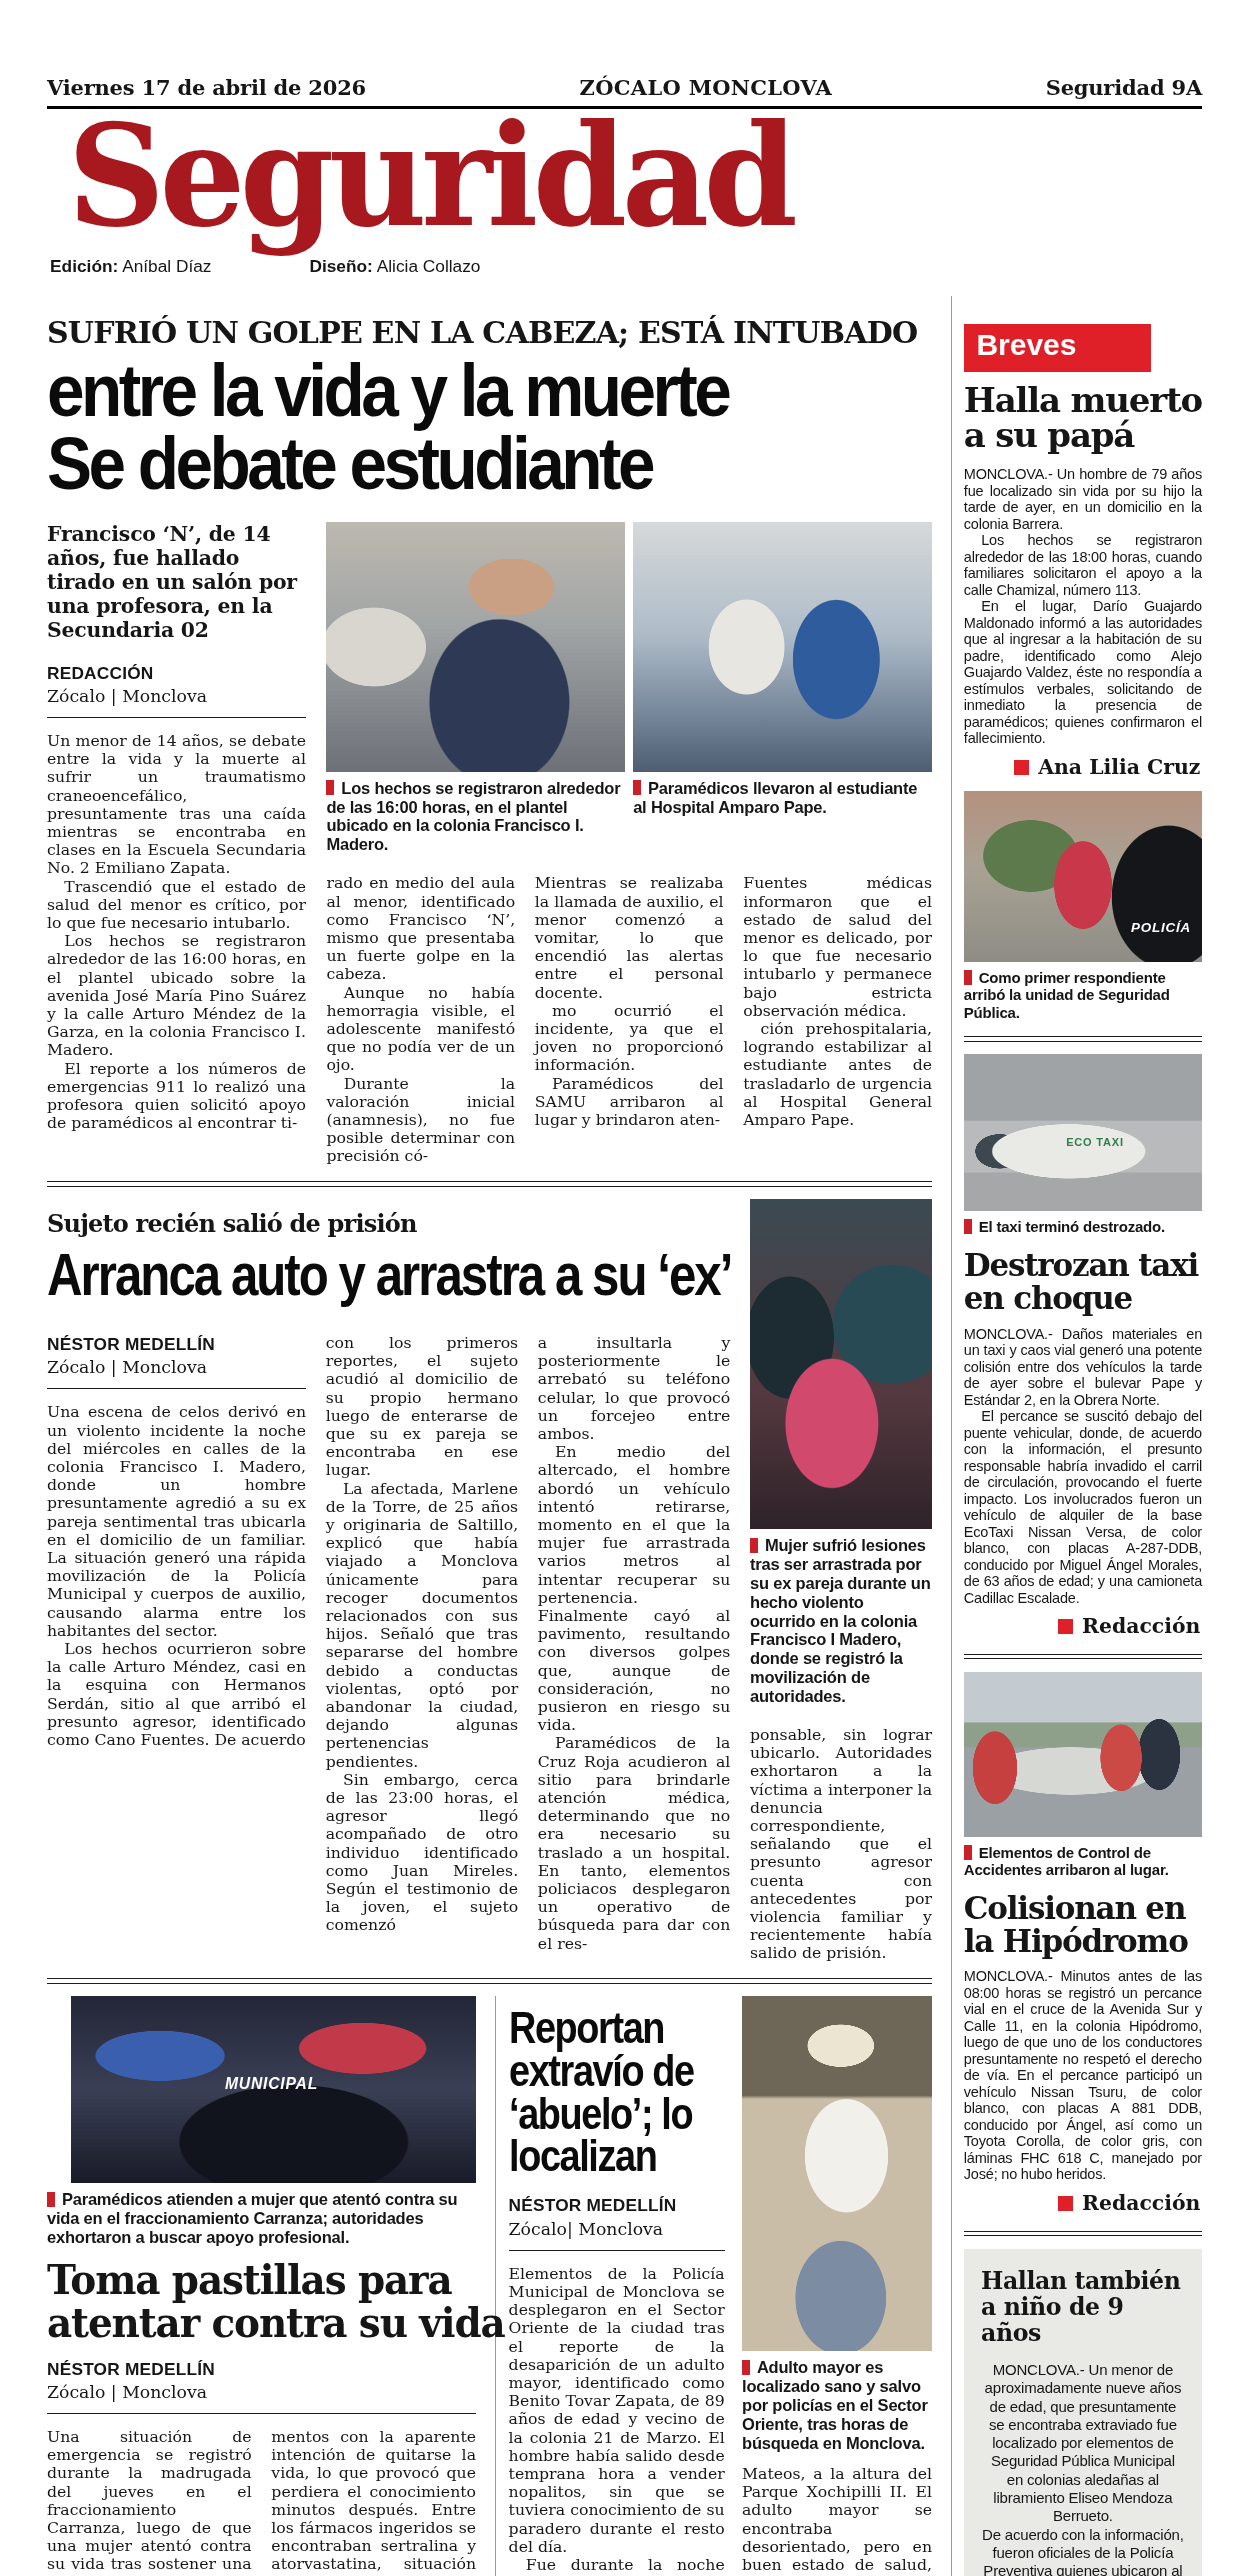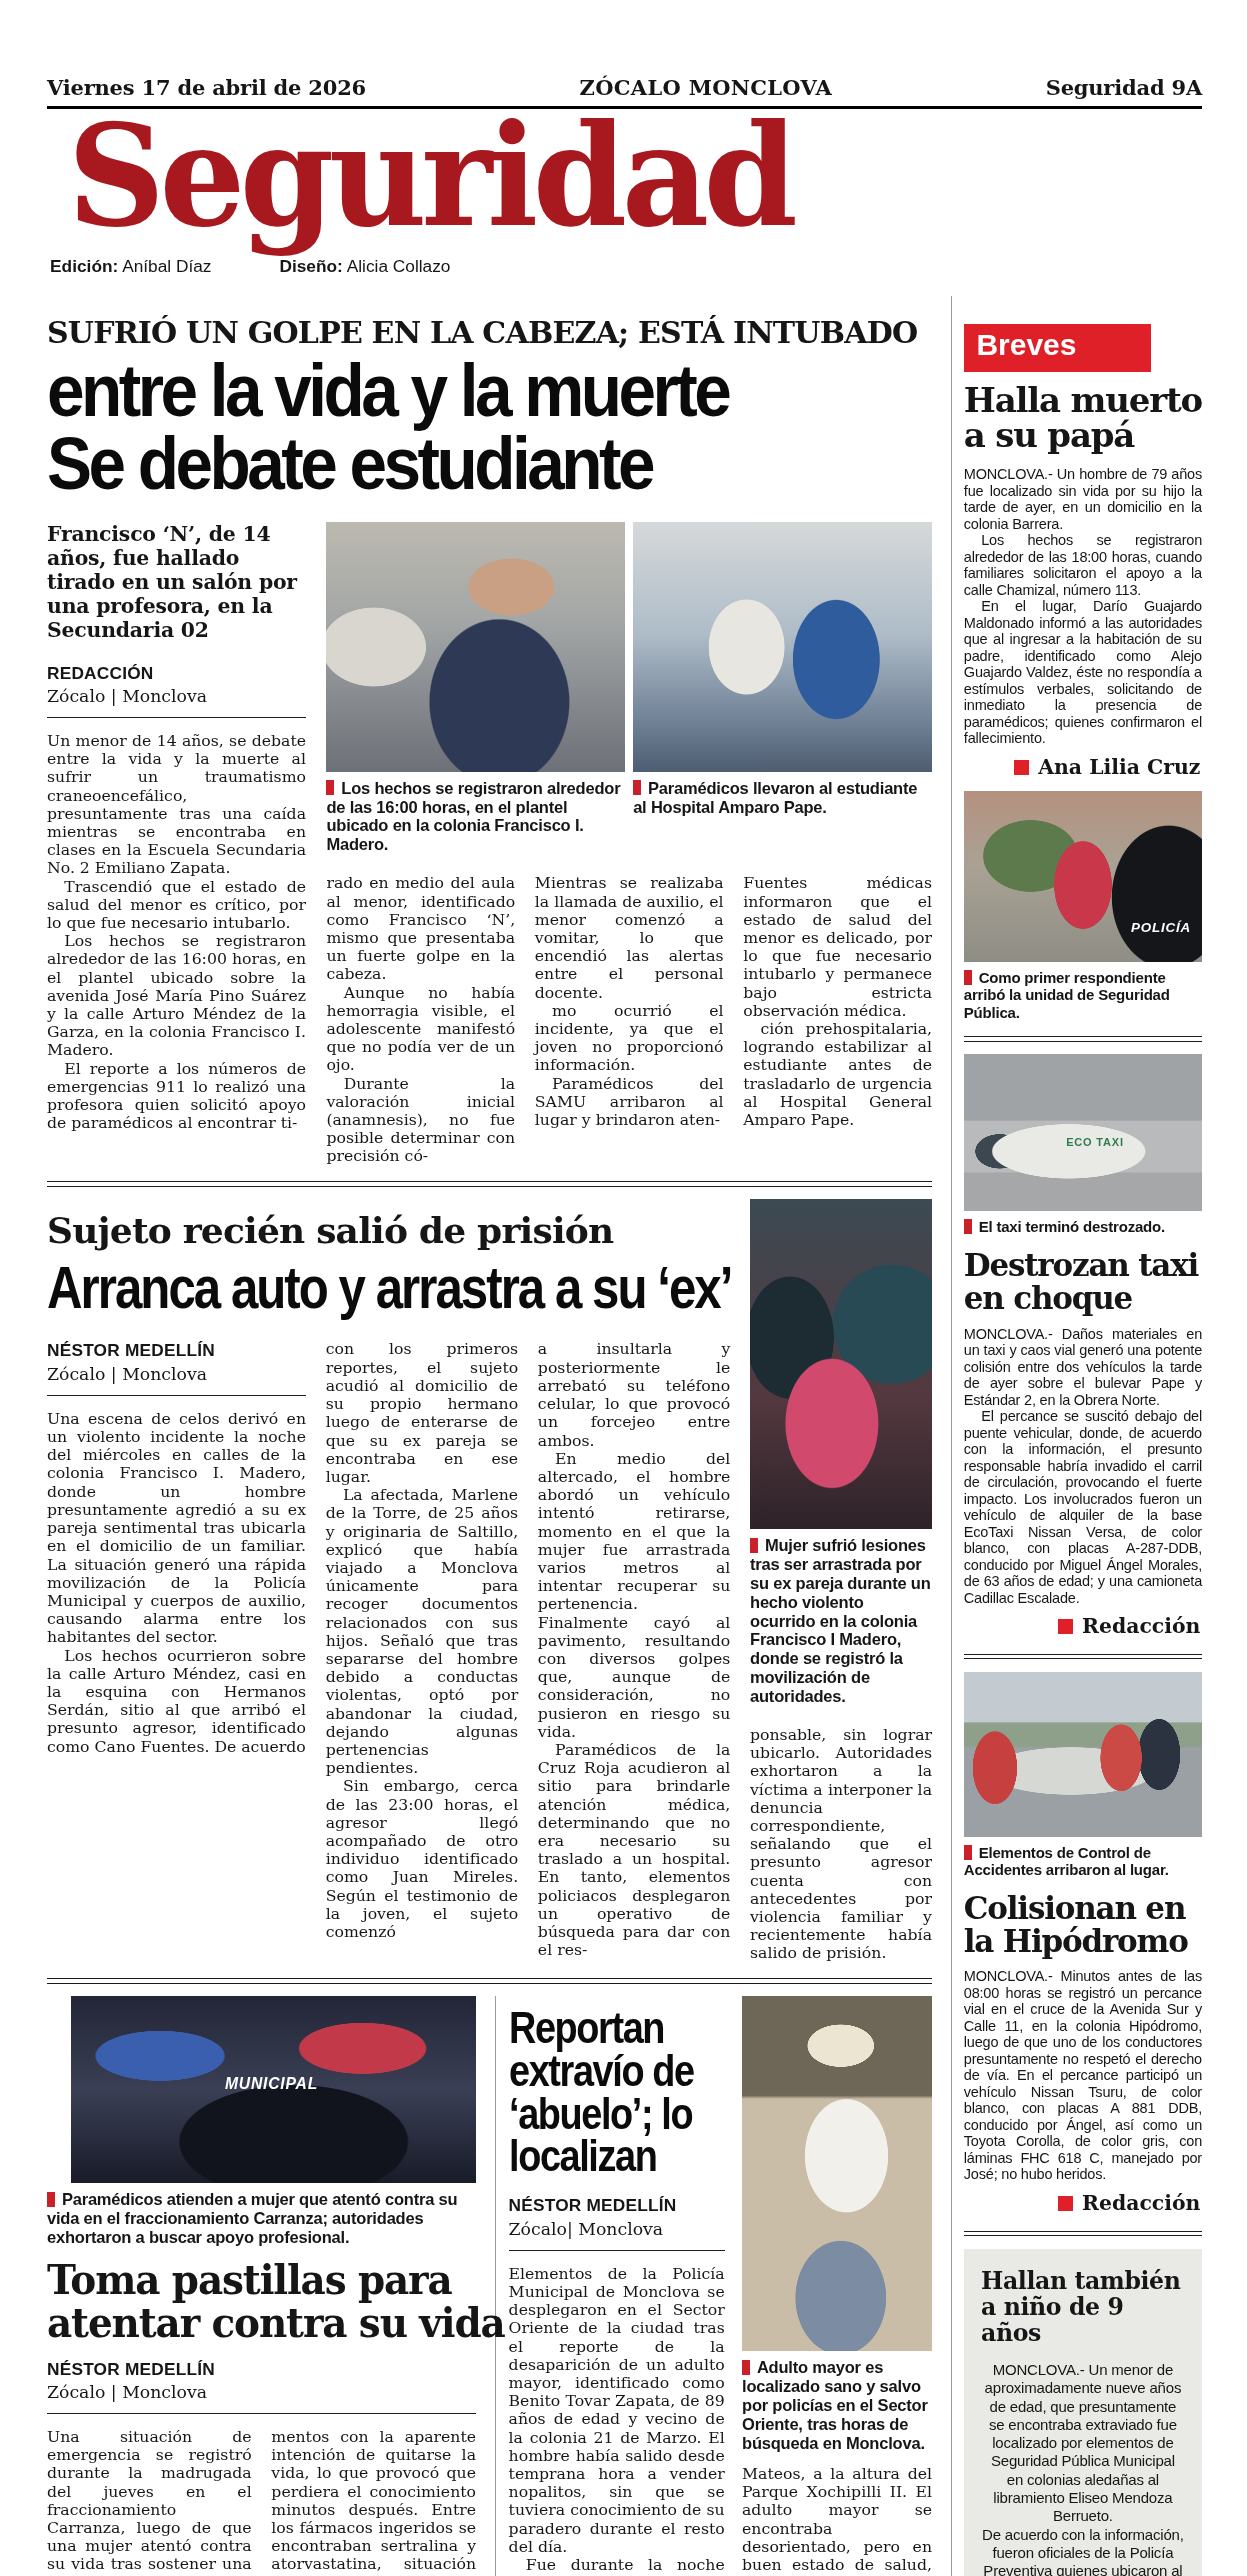--- a/index.html
+++ b/index.html
@@ -26,21 +26,21 @@
     font-weight:bold;font-size:21px;letter-spacing:-0.2px;
   }
   .topbar .brand{letter-spacing:0.3px}
 
   
   .mast{margin:1.6px 0 0 20.4px}
   .mast-title{
     color:var(--mast-red);font-weight:bold;font-size:135px;line-height:1.02;
     letter-spacing:-5.5px;display:inline-block;transform:scaleY(1.04);transform-origin:0 100%;
   }
-  .edition-row{display:flex;gap:68px;font-family:"Liberation Sans",sans-serif;font-size:17.3px;margin:7.9px 0 19px 3.1px}
+  .edition-row{display:flex;gap:98px;font-family:"Liberation Sans",sans-serif;font-size:17.3px;margin:7.9px 0 19px 3.1px}
   .edition-row .lbl{font-weight:bold}
 
   
   .layout{display:grid;grid-template-columns:885px 1fr;column-gap:19px}
   .sidebar{border-left:0.8px solid #9a9a9a;padding-left:11.8px;min-width:0}
 
   
   .bodycol p{font-size:15.7px;line-height:1.16;margin:0;text-align:justify;text-indent:1.1em}
   .bodycol p:first-child{text-indent:0}
   .byline{margin:20.4px 0 0}
@@ -117,21 +117,21 @@
   .sbph3{height:165px;background:
     radial-gradient(44px 72px at 13% 58%, #c5403f 0 50%, rgba(0,0,0,0) 51%),
     radial-gradient(41px 66px at 66% 52%, #cc4a45 0 50%, rgba(0,0,0,0) 51%),
     radial-gradient(38px 64px at 82% 50%, #2c3340 0 55%, rgba(0,0,0,0) 56%),
     radial-gradient(165px 47px at 45% 60%, #d6d8d4 0 50%, rgba(0,0,0,0) 51%),
     linear-gradient(180deg,#c3cbd0 0 30%, #8fa08a 31% 45%, #9aa0a4 46%);}
 
   
   .a2-grid{display:grid;grid-template-columns:259px 1fr 1fr 182px;column-gap:19.7px}
   .a2-head{grid-column:1/4;grid-row:1}
-  .kicker2{font-weight:bold;font-size:36px;letter-spacing:-0.8px;margin:9.4px 0 0}
+  .kicker2{font-weight:bold;font-size:24px;letter-spacing:-0.8px;margin:9.4px 0 0}
   .a2 .hl{font-size:60px;letter-spacing:-2.4px;margin:7.9px 0 20.4px}
   .a2 .hl .cx{transform:scaleX(.82)}
   .a2-col{grid-row:2}
   .a2-col4{grid-column:4;grid-row:1/3;display:flex;flex-direction:column}
   .a2-col4 .cap{margin-bottom:14px}
   .a2-col4 .bodycol{margin-top:6.3px}
 
   
   .bottom{display:grid;grid-template-columns:429px 1fr;column-gap:19px}
   .a3 .cap{margin-bottom:4.7px}

